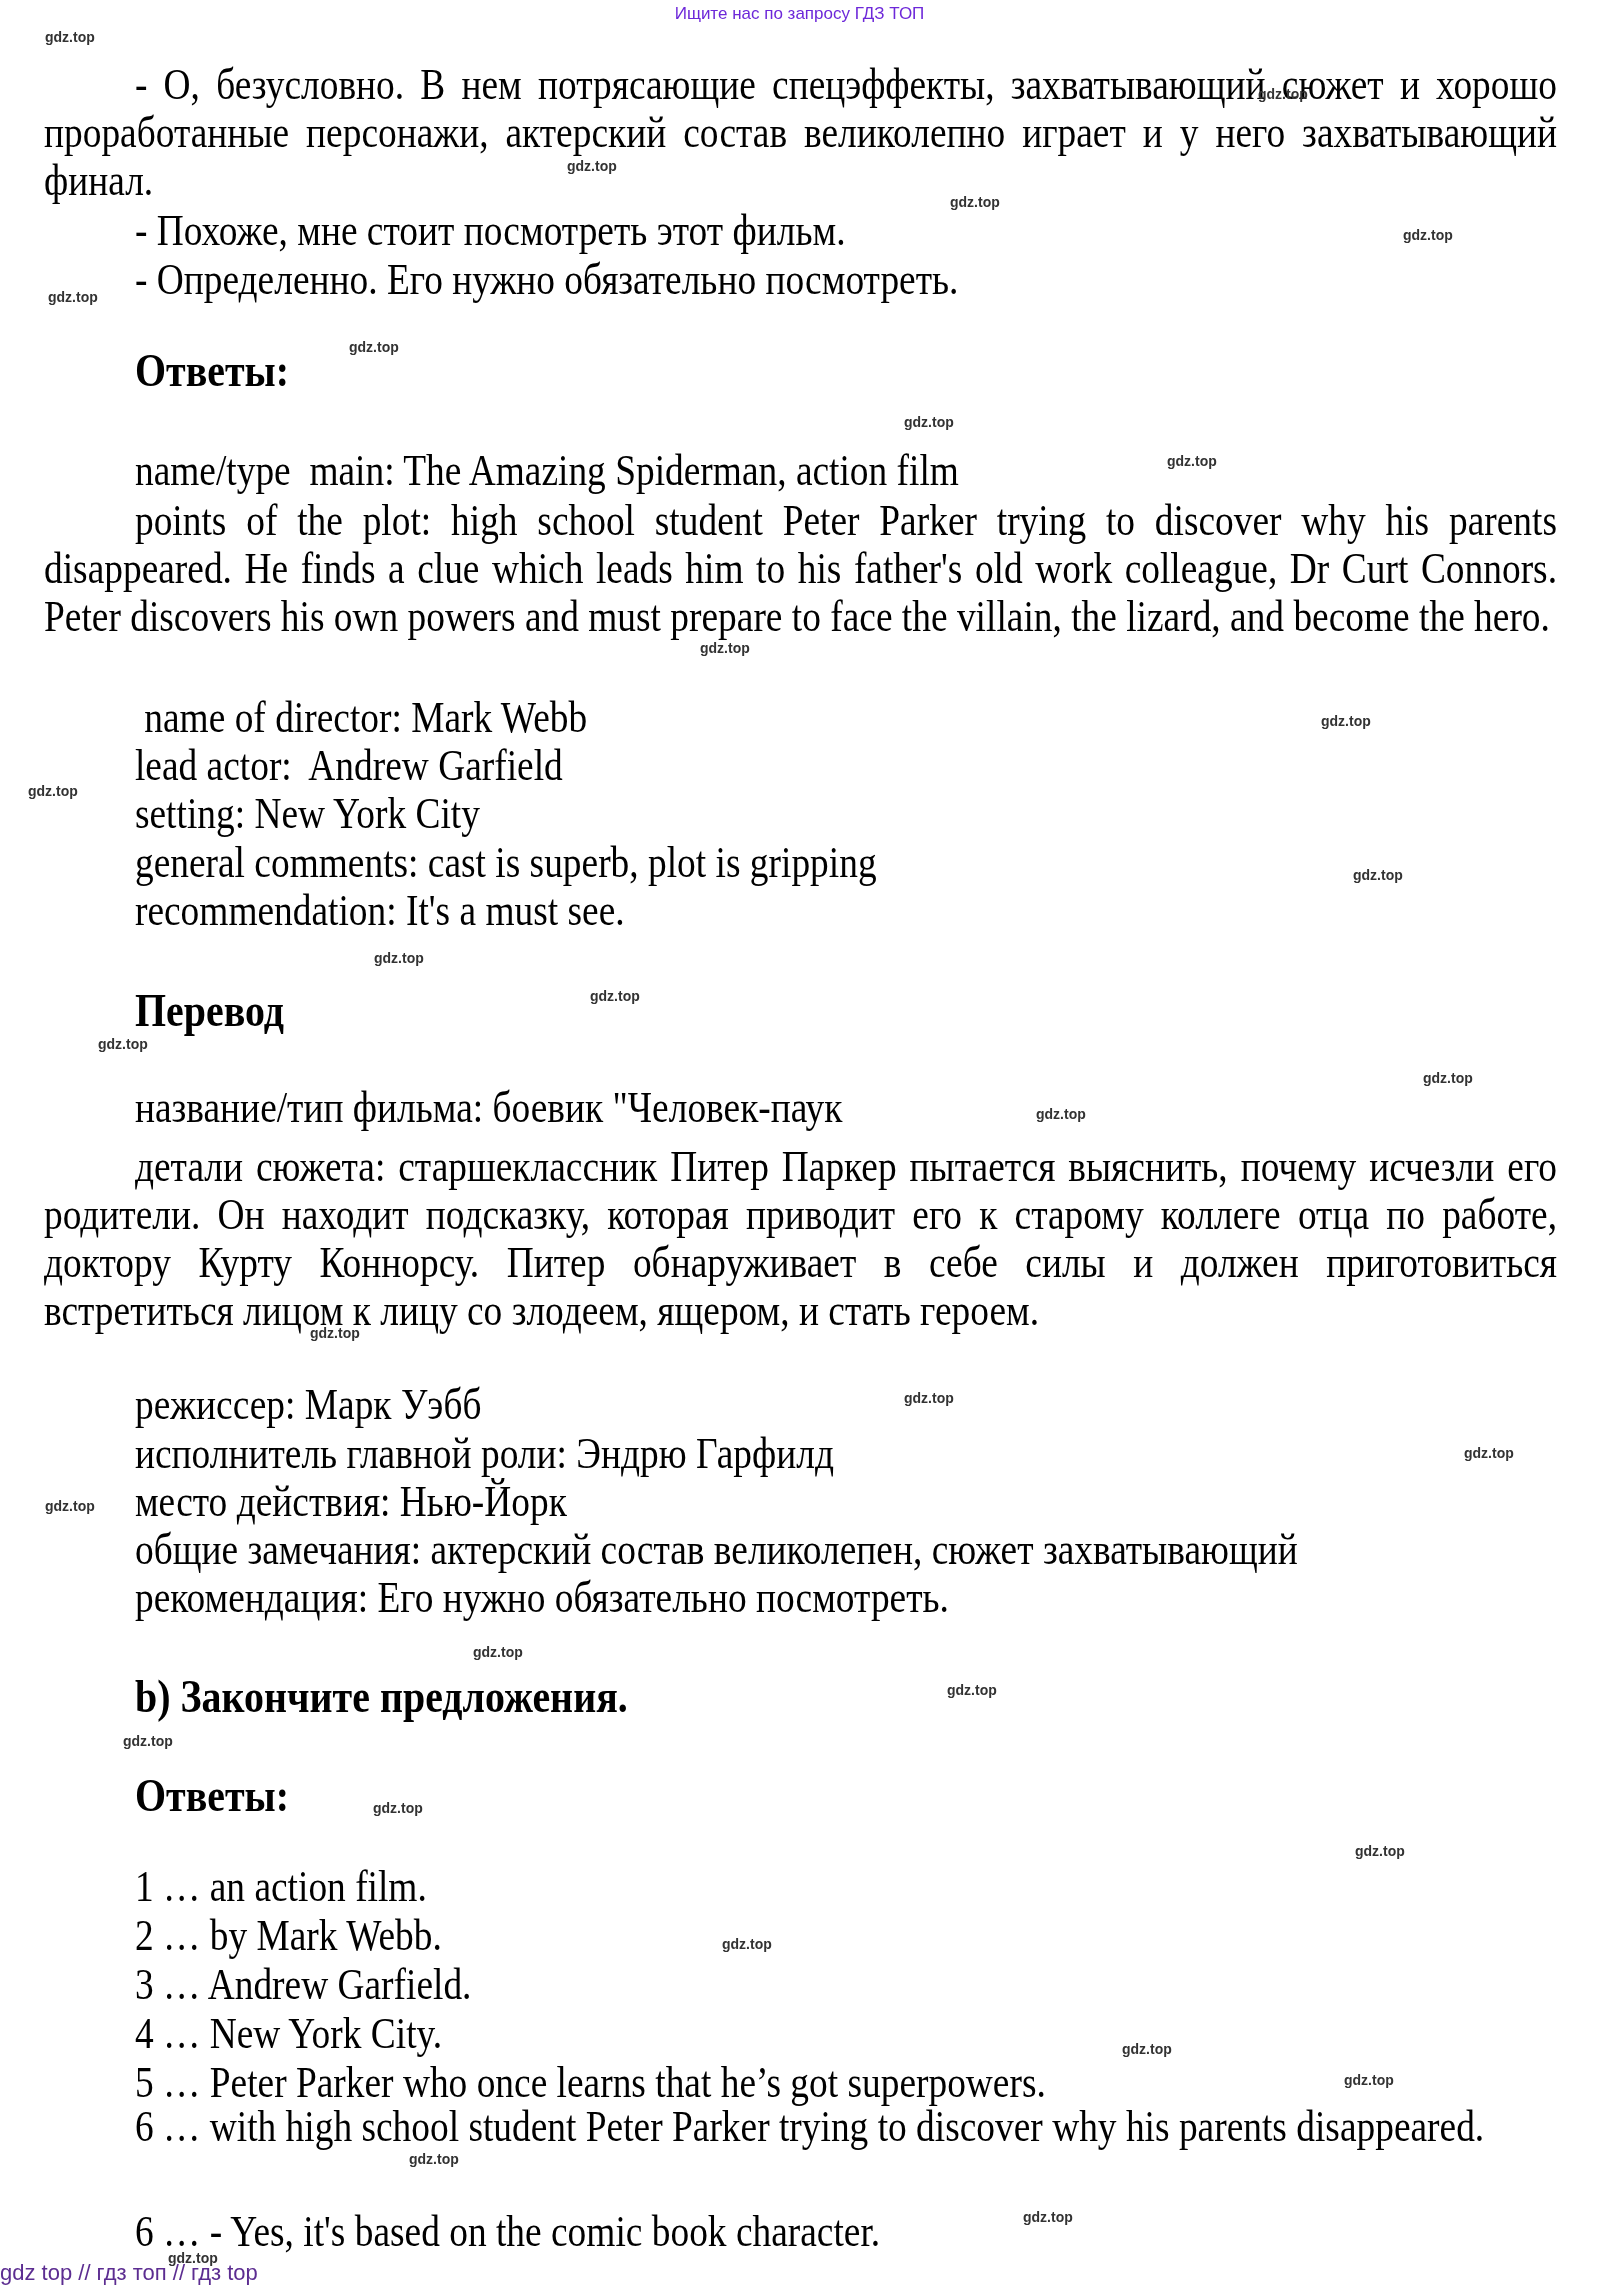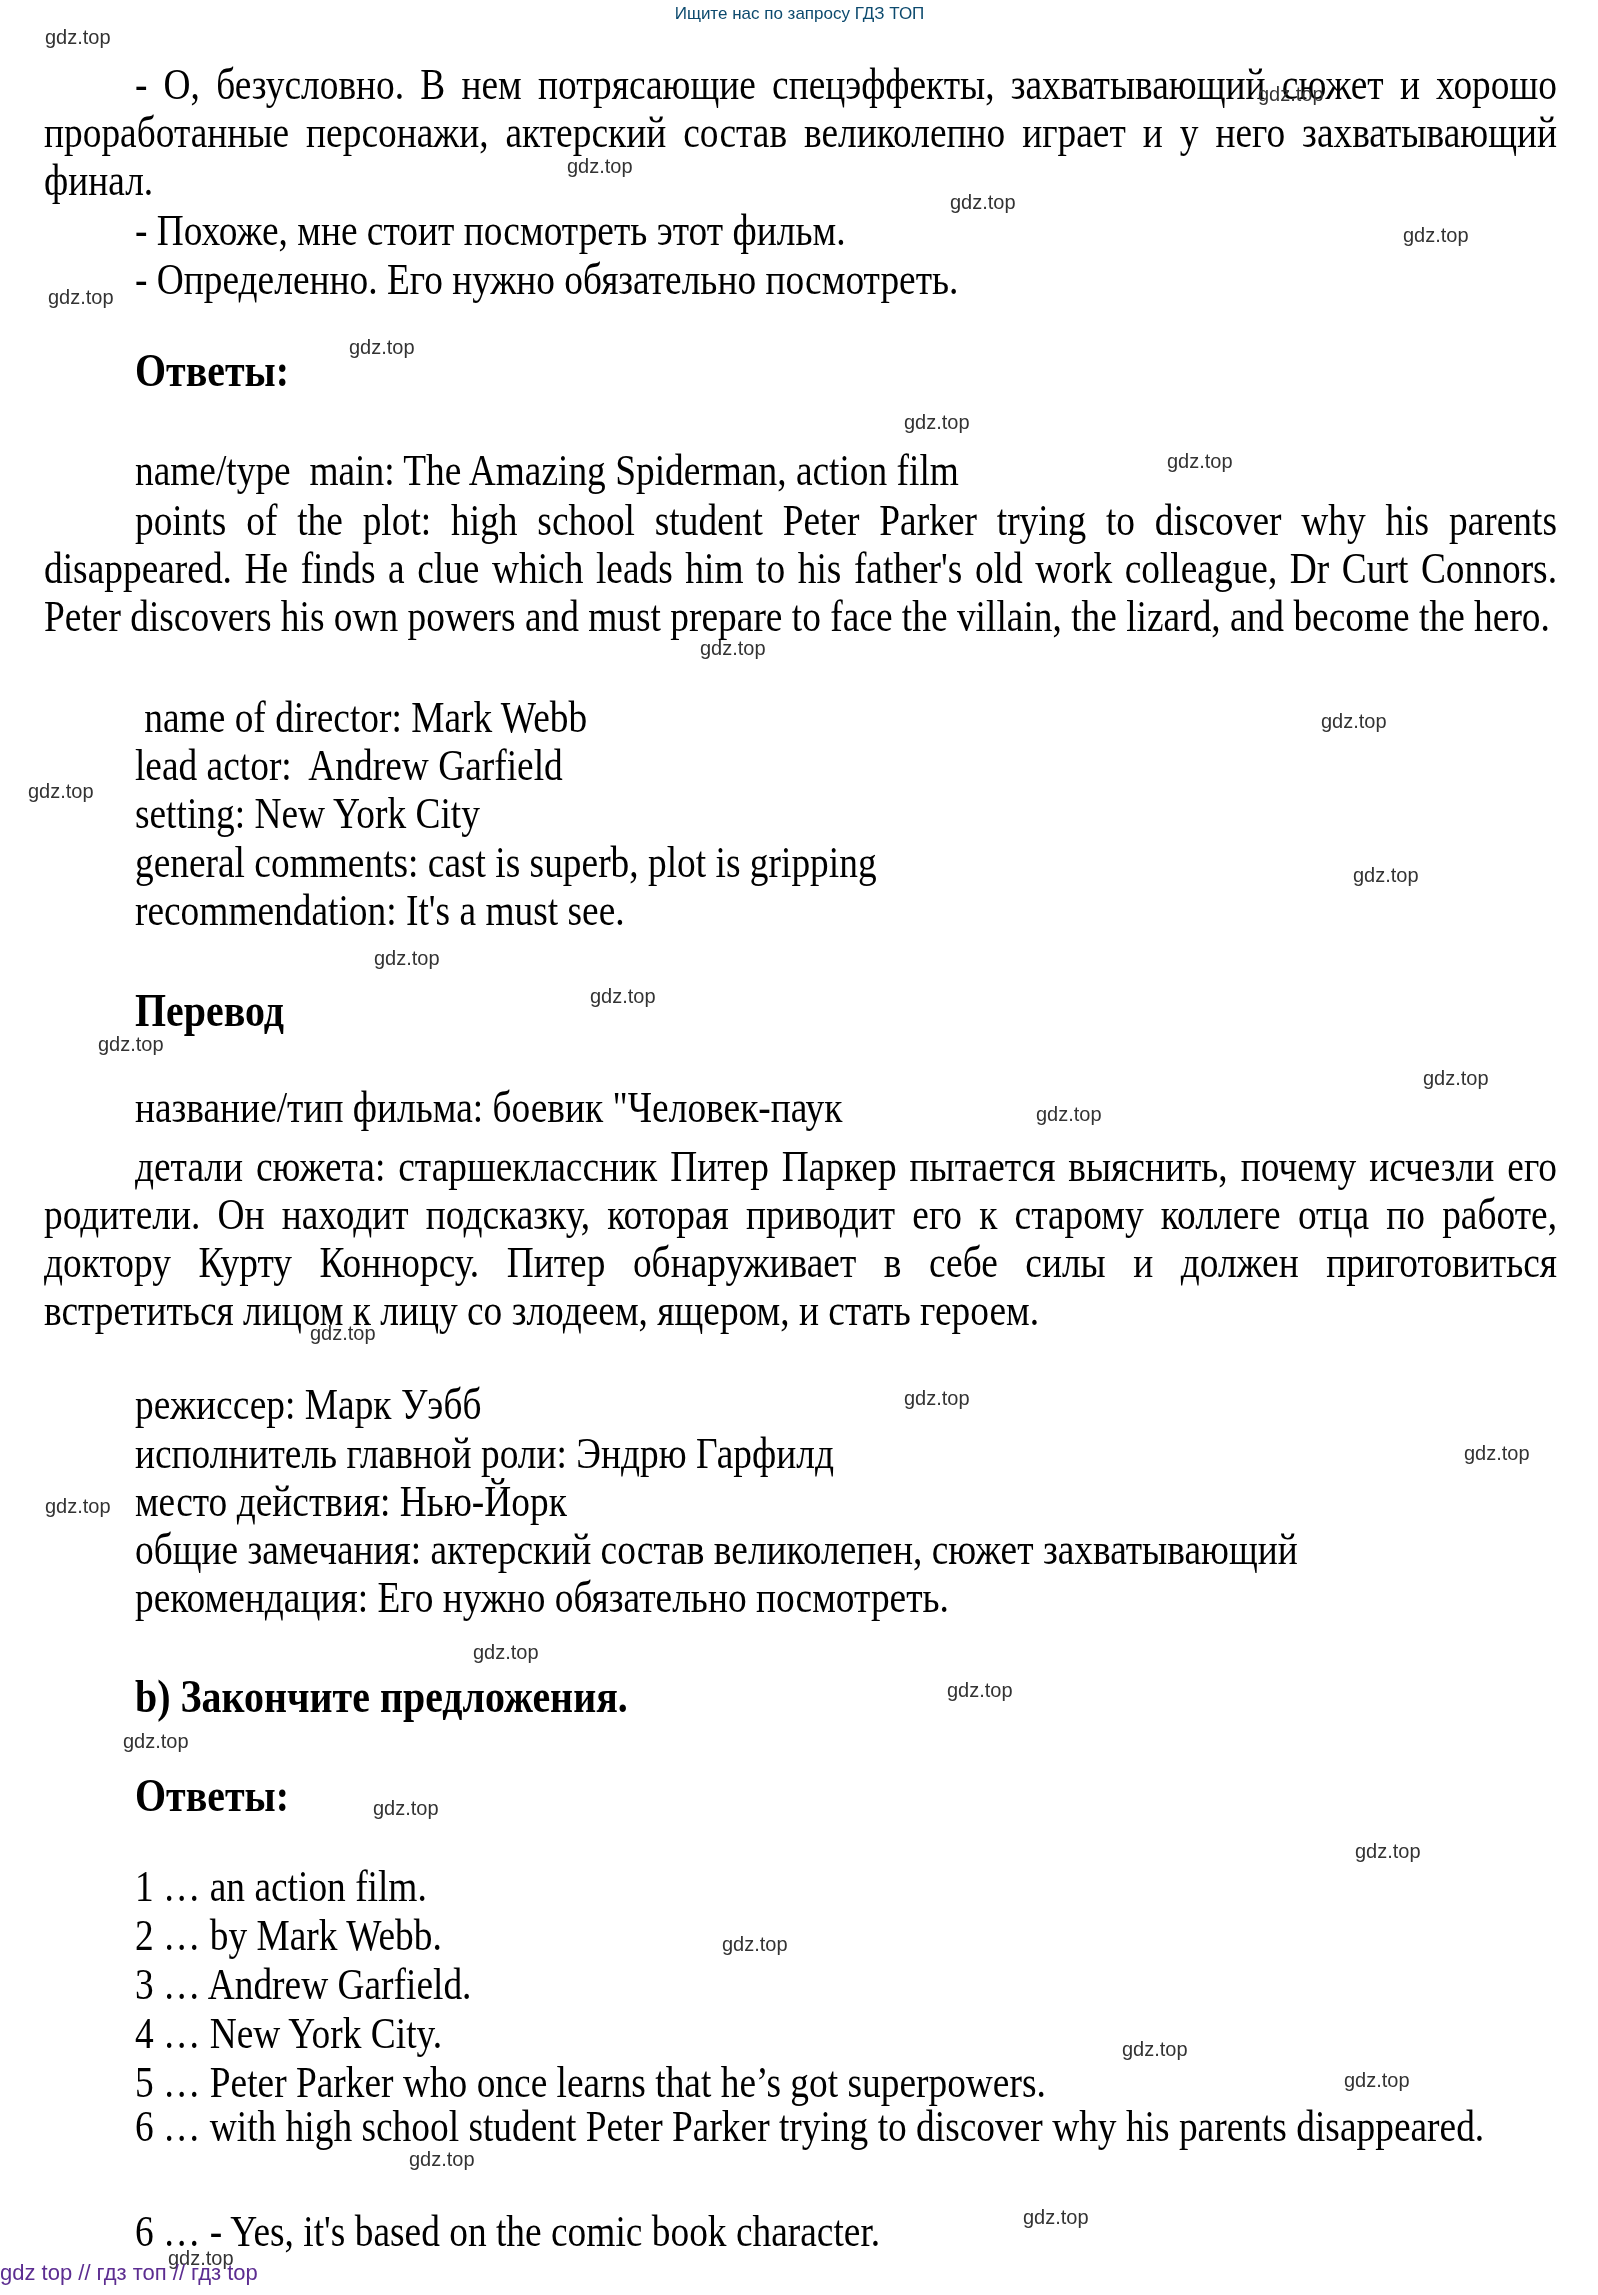--- a/index.html
+++ b/index.html
@@ -9,21 +9,21 @@
     background:#ffffff;
     overflow:hidden;
     font-family:"Liberation Serif","DejaVu Serif",serif;
     color:#000;
   }
   .promo{
     position:absolute;top:4.4px;left:0;width:100%;
     text-align:center;
     font-family:"Liberation Sans","DejaVu Sans",sans-serif;
     font-size:17px;line-height:19px;
-    color:#0c4a6e;
+    color:#6d28d9;
   }
   .text-layer{
     position:absolute;left:44px;top:0;
     width:1780px;
     transform:scaleX(0.85);
     transform-origin:0 0;
   }
   .block{
     position:absolute;left:0;right:0;
     font-size:44px;line-height:48px;
@@ -31,23 +31,24 @@
   }
   .par{
     text-align:justify;
     white-space:normal;
   }
   .indent{text-indent:107px;}
   .heading{font-weight:bold;font-size:47px;}
   .wm{
     position:absolute;
     font-family:"Liberation Sans","DejaVu Sans",sans-serif;
-    font-size:20px;line-height:22px;
+    font-size:14px;line-height:22px;
     color:#333333;
     white-space:nowrap;
+    font-weight:bold;
   }
   .footer{
     position:absolute;top:2260px;left:0;width:100%;
     font-family:"Liberation Sans","DejaVu Sans",sans-serif;
     font-size:22px;line-height:25px;
     color:#5c2d91;
   }
 </style>
 </head>
 <body>

